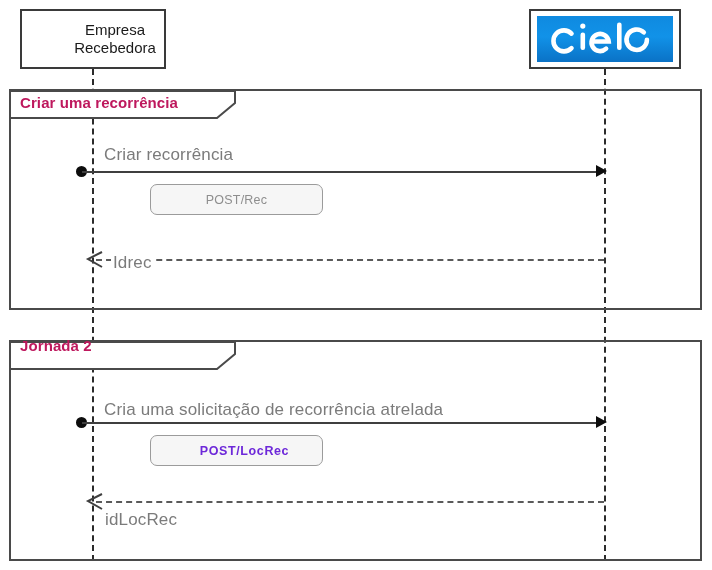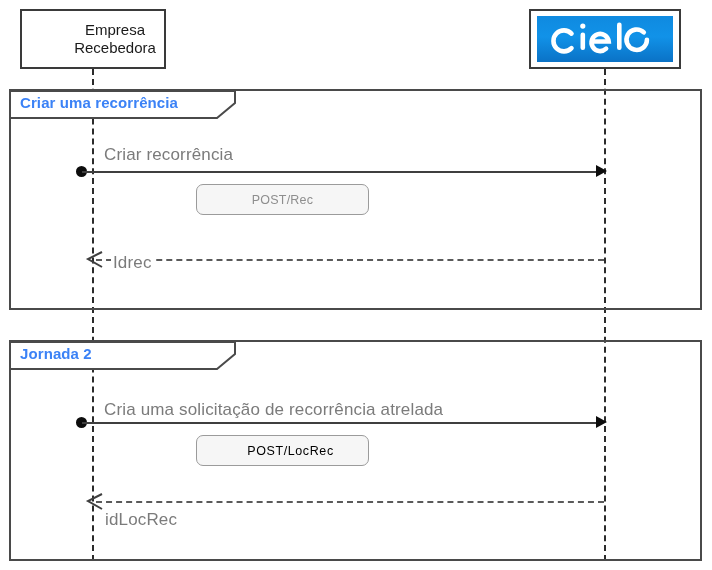--- a/index.html
+++ b/index.html
@@ -104,21 +104,21 @@
     width: 226px;
     height: 28px;
     pointer-events: none;
   }
   .frame-tab-label {
     position: absolute;
     left: 9px;
     top: 4px;
     font-size: 15px;
     font-weight: bold;
-    color: #3b82f6;
+    color: #be185d;
     letter-spacing: .1px;
     white-space: nowrap;
   }
 
   
   .msg-line {
     position: absolute;
     height: 0;
     border-top: 2px solid #3f3f3f;
   }
@@ -155,30 +155,29 @@
   .api-chip {
     position: absolute;
     box-sizing: border-box;
     background: #f6f6f6;
     border: 1.5px solid #9b9b9b;
     border-radius: 7px;
     display: flex;
     align-items: center;
     justify-content: center;
     text-align: center;
-    margin-left: 46px;
   }
   .api-chip .chip-text {
     font-size: 12.5px;
     color: #8e8e8e;
     letter-spacing: .2px;
   }
   .api-chip.strong .chip-text {
-    font-weight: normal;
-    color: #000000;
+    font-weight: bold;
+    color: #6d28d9;
     letter-spacing: .6px;
     padding-left: 16px;
   }
   #chip-post-rec   { left: 150px; top: 184px; width: 173px; height: 31px; }
   #chip-post-locrec{ left: 150px; top: 435px; width: 173px; height: 31px; }
 </style>
 </head>
 <body>
 
 <div id="canvas">
@@ -231,21 +230,21 @@
     <path d="M18 3 L4 10 L18 18" fill="none" stroke="#3f3f3f" stroke-width="2"></path>
   </svg>
   <div class="msg-label" style="left:111px; top:253px; background:#ffffff; padding:0 2px;text-align:right;">Idrec</div>
 
   <div class="frame" id="frame-2"></div>
 
   <div class="frame-tab" style="left:11px; top:342px;"></div>
   <svg class="frame-tab-border" style="left:11px; top:342px;" width="226" height="28">
     <path d="M0 0 H224 V12 L206 27 H0" fill="none" stroke="#4a4a4a" stroke-width="2"></path>
   </svg>
-  <div class="frame-tab-label" style="left:20px; top:345px;">Jornada 2</div>
+  <div class="frame-tab-label" style="left:20px; top:337px;">Jornada 2</div>
 
   <div class="msg-label" style="left:104px; top:400px;">Cria uma solicitação de recorrência atrelada</div>
   <div class="src-dot" style="left:76px; top:417px;"></div>
   <div class="msg-line" style="left:82px; top:422px; width:516px;"></div>
   <div class="arrow-head-right" style="left:596px; top:416px;"></div>
 
   <div class="api-chip strong" id="chip-post-locrec">
     <span class="chip-text">POST/LocRec</span>
   </div>
 

